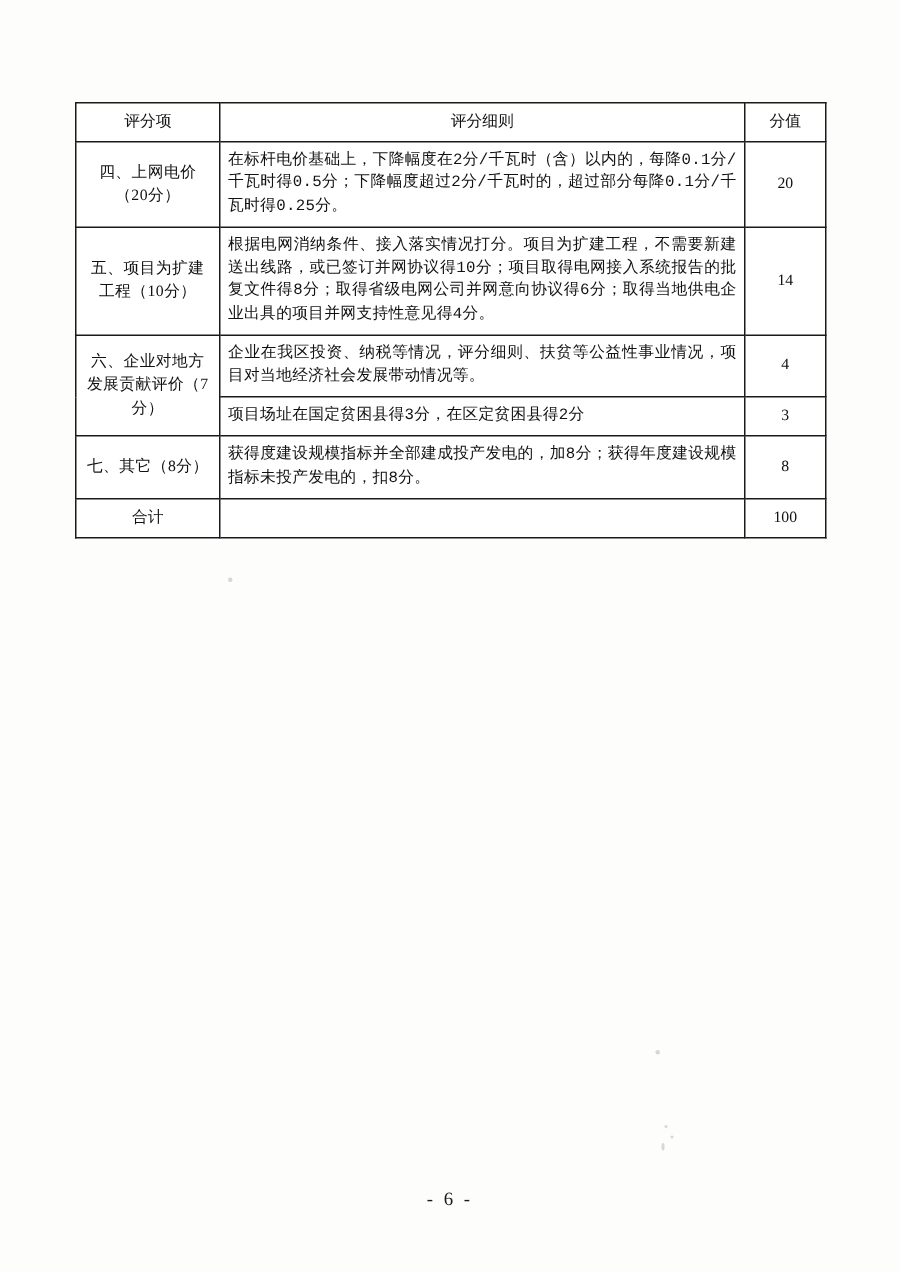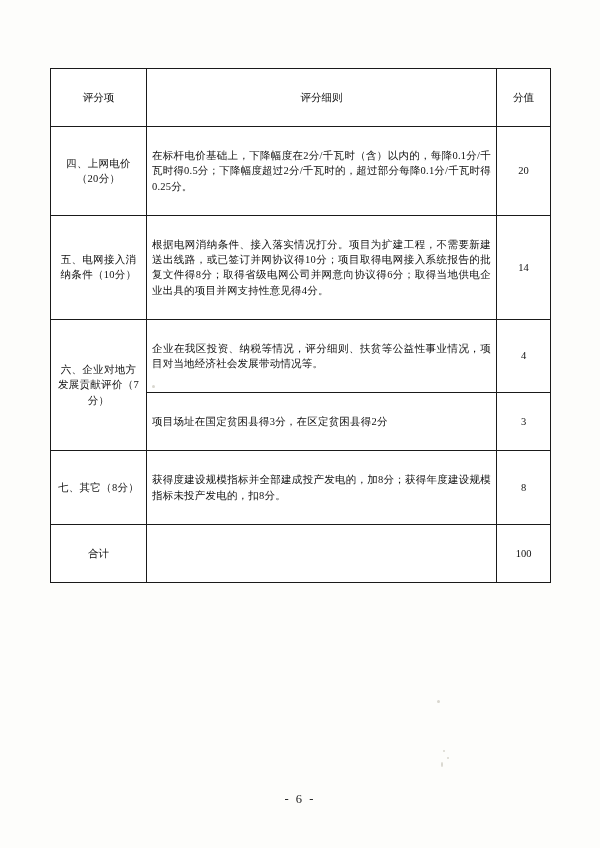--- a/index.html
+++ b/index.html
@@ -29,21 +29,21 @@
   }
   table.score-table {
     border-collapse: collapse;
     width: 500px;
     table-layout: fixed;
     background: #ffffff;
   }
   table.score-table td,
   table.score-table th {
     border: 1px solid #1a1a1a;
-    padding: 21px 5px;
+    padding: 5px 5px;
     font-size: 10.5px;
     line-height: 1.45;
     vertical-align: middle;
     font-weight: normal;
     color: #111;
   }
   .col-item { width: 96px; }
   .col-detail { width: 350px; }
   .col-score { width: 54px; }
 
@@ -54,20 +54,21 @@
     padding-bottom: 4px;
   }
   td.item-cell {
     text-align: center;
     letter-spacing: 0.3px;
   }
   td.detail-cell {
     text-align: justify;
     text-justify: inter-ideograph;
     letter-spacing: 0.2px;
+    font-family: Liberation Mono, monospace;
   }
   td.score-cell {
     text-align: center;
     font-family: Liberation Serif, serif;
   }
   td.total-label {
     text-align: center;
     padding-left: 6px;
   }
   td.total-empty {
@@ -114,21 +115,21 @@
           <td>分值</td>
         </tr>
       </thead>
       <tbody>
         <tr>
           <td class="item-cell">四、上网电价（20分）</td>
           <td class="detail-cell">在标杆电价基础上，下降幅度在2分/千瓦时（含）以内的，每降0.1分/千瓦时得0.5分；下降幅度超过2分/千瓦时的，超过部分每降0.1分/千瓦时得0.25分。</td>
           <td class="score-cell">20</td>
         </tr>
         <tr>
-          <td class="item-cell">五、电网接入消纳条件（10分）</td>
+          <td class="item-cell">五、项目为扩建工程（10分）</td>
           <td class="detail-cell">根据电网消纳条件、接入落实情况打分。项目为扩建工程，不需要新建送出线路，或已签订并网协议得10分；项目取得电网接入系统报告的批复文件得8分；取得省级电网公司并网意向协议得6分；取得当地供电企业出具的项目并网支持性意见得4分。</td>
           <td class="score-cell">14</td>
         </tr>
         <tr>
           <td class="item-cell" rowspan="2">六、企业对地方发展贡献评价（7分）</td>
           <td class="detail-cell">企业在我区投资、纳税等情况，评分细则、扶贫等公益性事业情况，项目对当地经济社会发展带动情况等。</td>
           <td class="score-cell">4</td>
         </tr>
         <tr>
           <td class="detail-cell">项目场址在国定贫困县得3分，在区定贫困县得2分</td>

